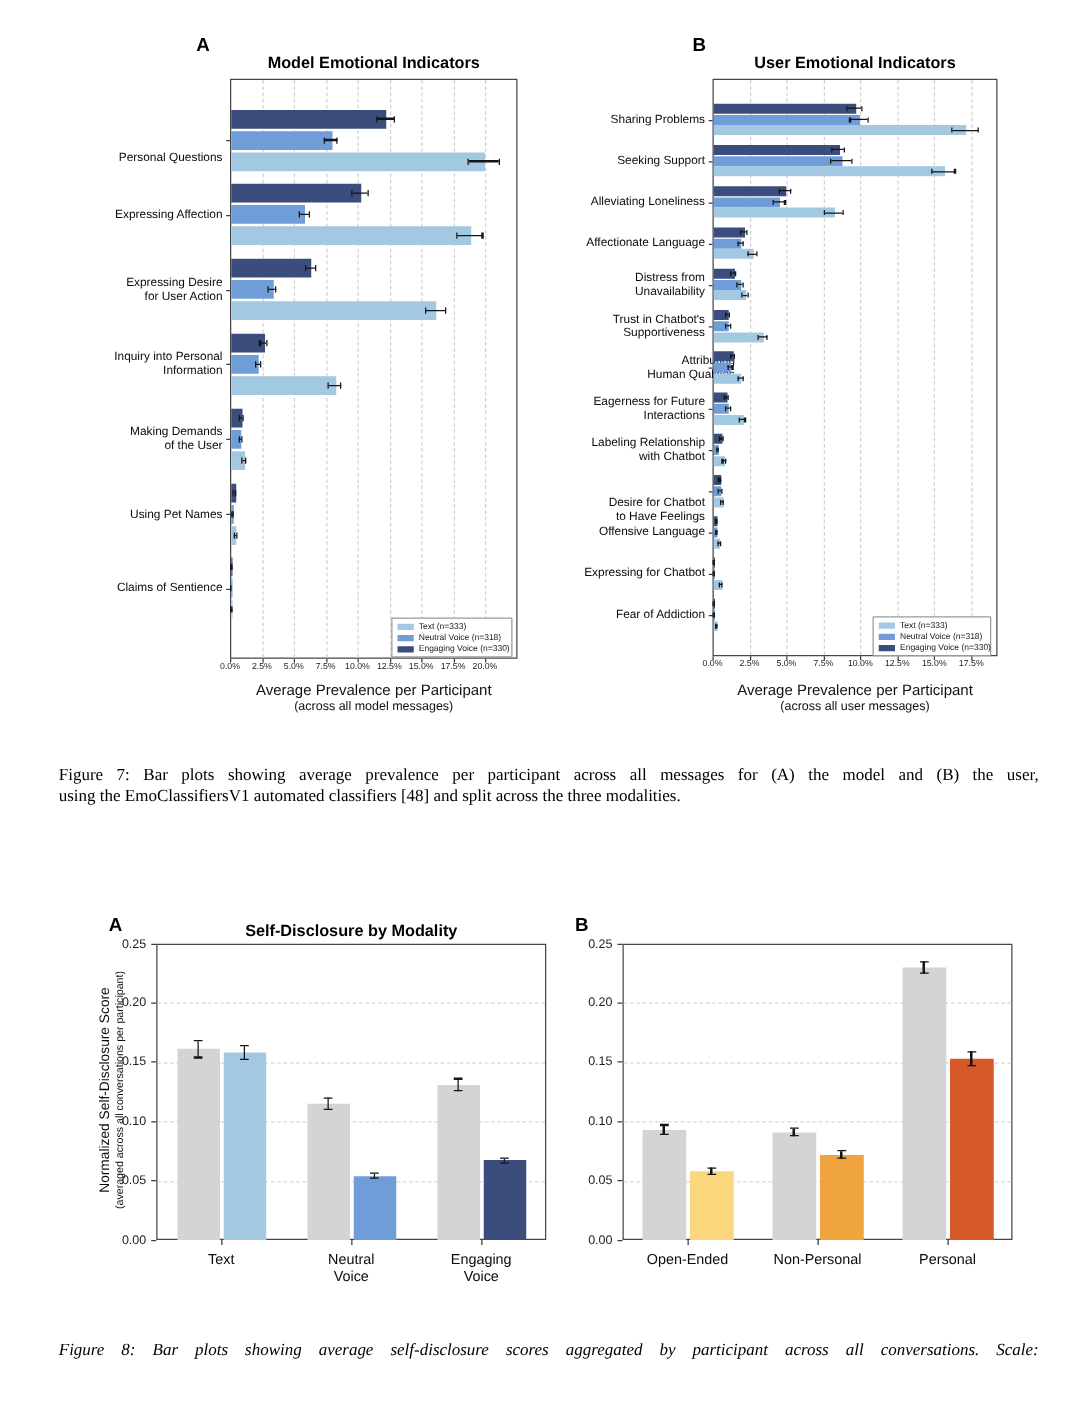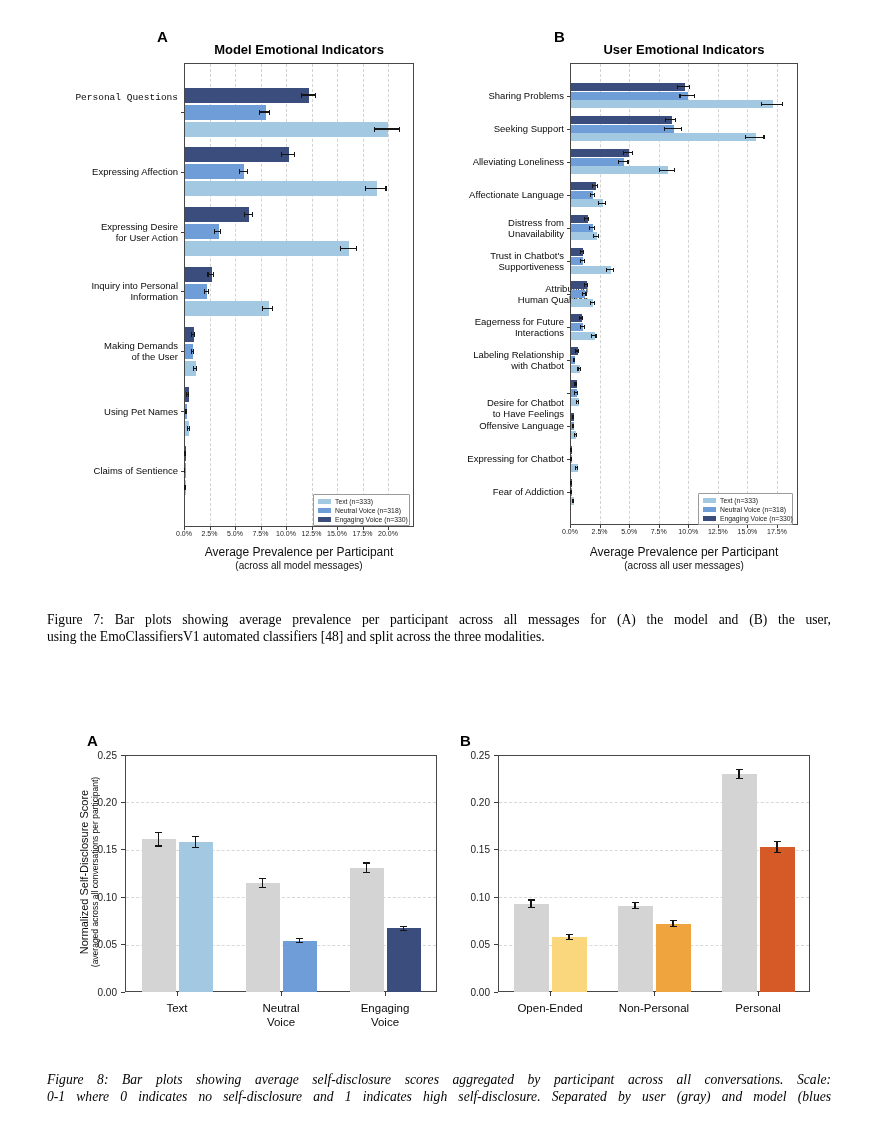--- a/index.html
+++ b/index.html
@@ -70,21 +70,21 @@
       <div class="grid-v" style="left: 337px; top: 64px; height: 462px;"></div>
       <div class="tickmark" style="left: 337px; top: 527px; width: 1px; height: 3px;"></div>
       <div class="tick-label-x" style="left: 319px; top: 530px; width: 36px;">15.0%</div>
       <div class="grid-v" style="left: 362.5px; top: 64px; height: 462px;"></div>
       <div class="tickmark" style="left: 362.5px; top: 527px; width: 1px; height: 3px;"></div>
       <div class="tick-label-x" style="left: 344.5px; top: 530px; width: 36px;">17.5%</div>
       <div class="grid-v" style="left: 388px; top: 64px; height: 462px;"></div>
       <div class="tickmark" style="left: 388px; top: 527px; width: 1px; height: 3px;"></div>
       <div class="tick-label-x" style="left: 370px; top: 530px; width: 36px;">20.0%</div>
       <div class="tickmark" style="left: 181px; top: 112px; width: 3px; height: 1px;"></div>
-      <div class="cat-label-h" style="left: 38px; top: 92px; width: 140px; font-family: Liberation Mono, monospace;">Personal Questions</div>
+      <div class="cat-label-h" style="left: 38px; top: 121px; width: 140px;">Personal Questions</div>
       <div class="bar" style="left: 185px; top: 87.5px; width: 124.44px; height: 15px; background: rgb(58, 77, 125);"></div>
       <div class="err" style="left: 301.3px; top: 94.45px; width: 14.28px; height: 1.1px;"></div>
       <div class="err" style="left: 300.75px; top: 92.5px; width: 1.1px; height: 5px;"></div>
       <div class="err" style="left: 315.03px; top: 92.5px; width: 1.1px; height: 5px;"></div>
       <div class="bar" style="left: 185px; top: 104.5px; width: 80.58px; height: 15px; background: rgb(111, 157, 216);"></div>
       <div class="err" style="left: 259.48px; top: 111.45px; width: 10.2px; height: 1.1px;"></div>
       <div class="err" style="left: 258.93px; top: 109.5px; width: 1.1px; height: 5px;"></div>
       <div class="err" style="left: 269.13px; top: 109.5px; width: 1.1px; height: 5px;"></div>
       <div class="bar" style="left: 185px; top: 121.5px; width: 202.98px; height: 15px; background: rgb(163, 201, 226);"></div>
       <div class="err" style="left: 374.74px; top: 128.45px; width: 24.48px; height: 1.1px;"></div>
@@ -420,20 +420,21 @@
         </div>
       </div>
     </div>
 
   <div class="caption" style="left:47px;top:600px;">
     <div class="cap-line">Figure 7: Bar plots showing average prevalence per participant across all messages for (A) the model and (B) the user,</div>
     <div class="cap-line last">using the EmoClassifiersV1 automated classifiers [48] and split across the three modalities.</div>
   </div>
 
   <div class="panel-letter" style="left:87px;top:732px;">A</div>
+  <div class="chart-title" style="left:125px;top:737px;width:312px;">Self-Disclosure by Modality</div>
   <div class="ylabel-wrap" style="left:-61px;top:861px;">
     <div class="ylabel-main">Normalized Self-Disclosure Score</div>
     <div class="ylabel-sub">(averaged across all conversations per participant)</div>
   </div>
 
   <div class="panel-letter" style="left:460px;top:732px;">B</div>
 
   <div id="f8a">
       <div class="plotbox" style="left: 125px; top: 755px; width: 312px; height: 237px;"></div>
       <div class="tickmark" style="left: 121px; top: 991.5px; width: 4px; height: 1px;"></div>
@@ -530,16 +531,15 @@
       <div class="err" style="left: 735.5px; top: 768.62px; width: 7px; height: 1.2px;"></div>
       <div class="err" style="left: 735.5px; top: 778.1px; width: 7px; height: 1.2px;"></div>
       <div class="bar" style="left: 759.5px; top: 846.956px; width: 35px; height: 145.044px; background: rgb(214, 90, 40);"></div>
       <div class="err" style="left: 776.4px; top: 841.268px; width: 1.2px; height: 11.376px;"></div>
       <div class="err" style="left: 773.5px; top: 840.668px; width: 7px; height: 1.2px;"></div>
       <div class="err" style="left: 773.5px; top: 852.044px; width: 7px; height: 1.2px;"></div>
     </div>
 
   <div class="caption" style="left:47px;top:1060px;font-style:italic;">
     <div class="cap-line">Figure 8: Bar plots showing average self-disclosure scores aggregated by participant across all conversations. Scale:</div>
-    <div class="cap-line">0-1 where 0 indicates no self-disclosure and 1 indicates high self-disclosure. Separated by user (gray) and model (blues</div>
   </div>
 
 </div>
 
 </body></html>

